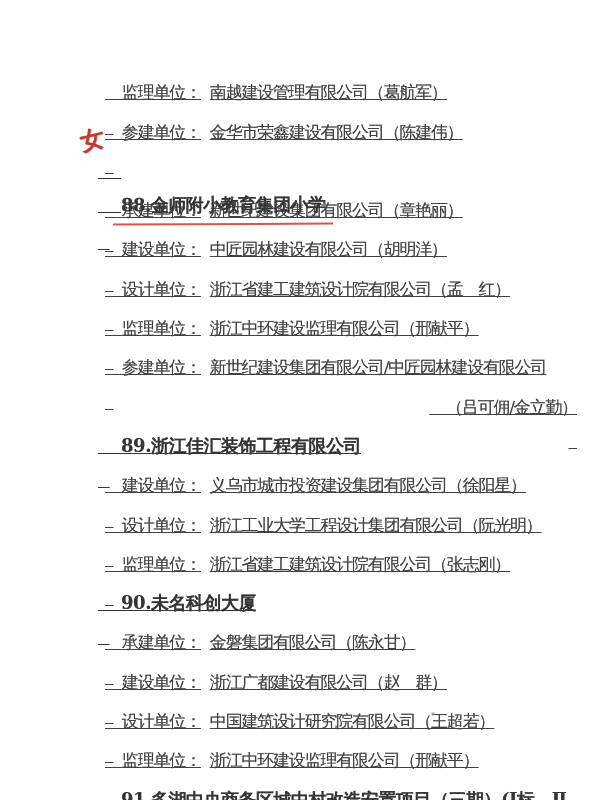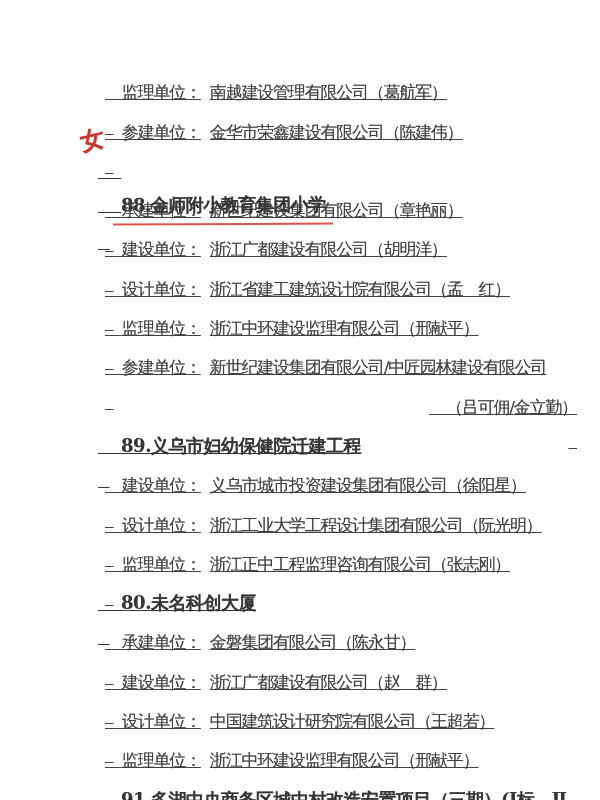--- a/index.html
+++ b/index.html
@@ -83,50 +83,50 @@
   </p>
 
   <p class="line heading">
     <span class="red-mark">女</span>
     <span class="underlined"><span>88.</span><span>金师附小教育集团小学</span></span>
   </p>
   <p class="line row">
     <span class="label">承建单位：</span><span class="value">新世纪建设集团有限公司（章艳丽）</span>
   </p>
   <p class="line row">
-    <span class="label">建设单位：</span><span class="value">浙江广都建设有限公司（胡明洋）</span>
+    <span class="label">建设单位：</span><span class="value">中匠园林建设有限公司（胡明洋）</span>
   </p>
   <p class="line row">
     <span class="label">设计单位：</span><span class="value">浙江省建工建筑设计院有限公司（孟　红）</span>
   </p>
   <p class="line row">
     <span class="label">监理单位：</span><span class="value">浙江中环建设监理有限公司（邢献平）</span>
   </p>
   <p class="line row">
     <span class="label">参建单位：</span><span class="value">新世纪建设集团有限公司/中匠园林建设有限公司</span>
   </p>
   <p class="line cont">
     <span class="value">（吕可佣/金立勤）</span>
   </p>
 
   <p class="line heading">
-    <span>89.</span><span>义乌市妇幼保健院迁建工程</span>
+    <span>89.</span><span>浙江佳汇装饰工程有限公司</span>
   </p>
   <p class="line row">
     <span class="label">建设单位：</span><span class="value">义乌市城市投资建设集团有限公司（徐阳星）</span>
   </p>
   <p class="line row">
     <span class="label">设计单位：</span><span class="value">浙江工业大学工程设计集团有限公司（阮光明）</span>
   </p>
   <p class="line row">
-    <span class="label">监理单位：</span><span class="value">浙江正中工程监理咨询有限公司（张志刚）</span>
+    <span class="label">监理单位：</span><span class="value">浙江省建工建筑设计院有限公司（张志刚）</span>
   </p>
 
   <p class="line heading">
-    <span>80.</span><span>未名科创大厦</span>
+    <span>90.</span><span>未名科创大厦</span>
   </p>
   <p class="line row">
     <span class="label">承建单位：</span><span class="value">金磐集团有限公司（陈永甘）</span>
   </p>
   <p class="line row">
     <span class="label">建设单位：</span><span class="value">浙江广都建设有限公司（赵　群）</span>
   </p>
   <p class="line row">
     <span class="label">设计单位：</span><span class="value">中国建筑设计研究院有限公司（王超若）</span>
   </p>

